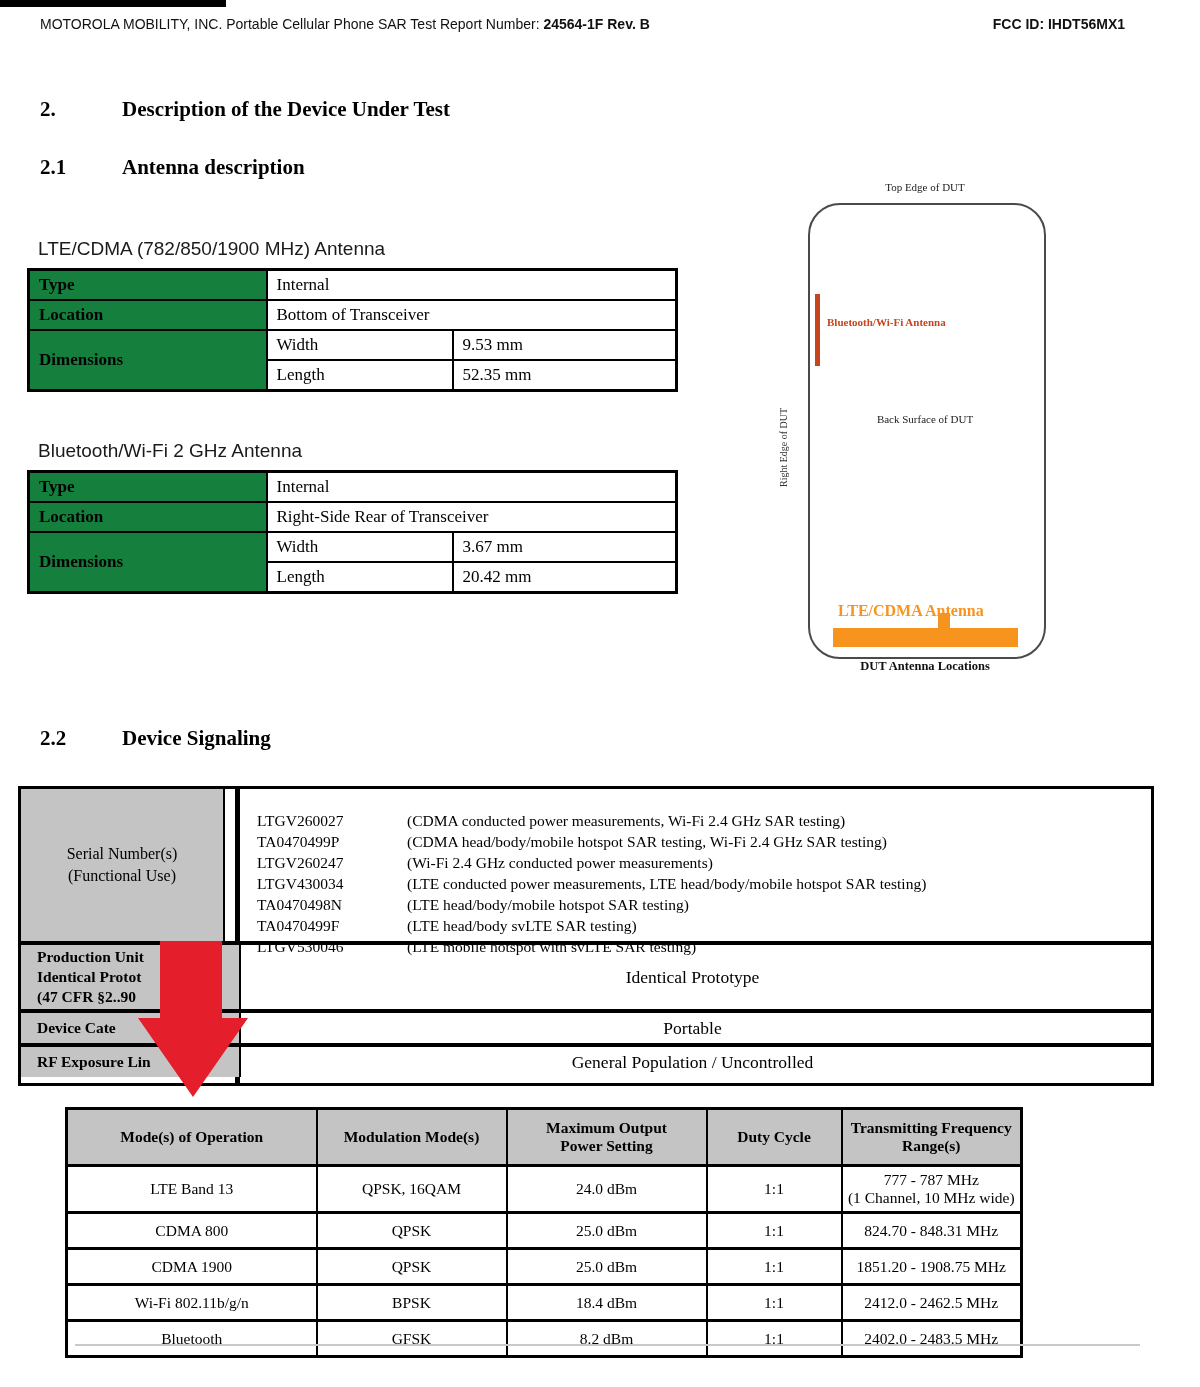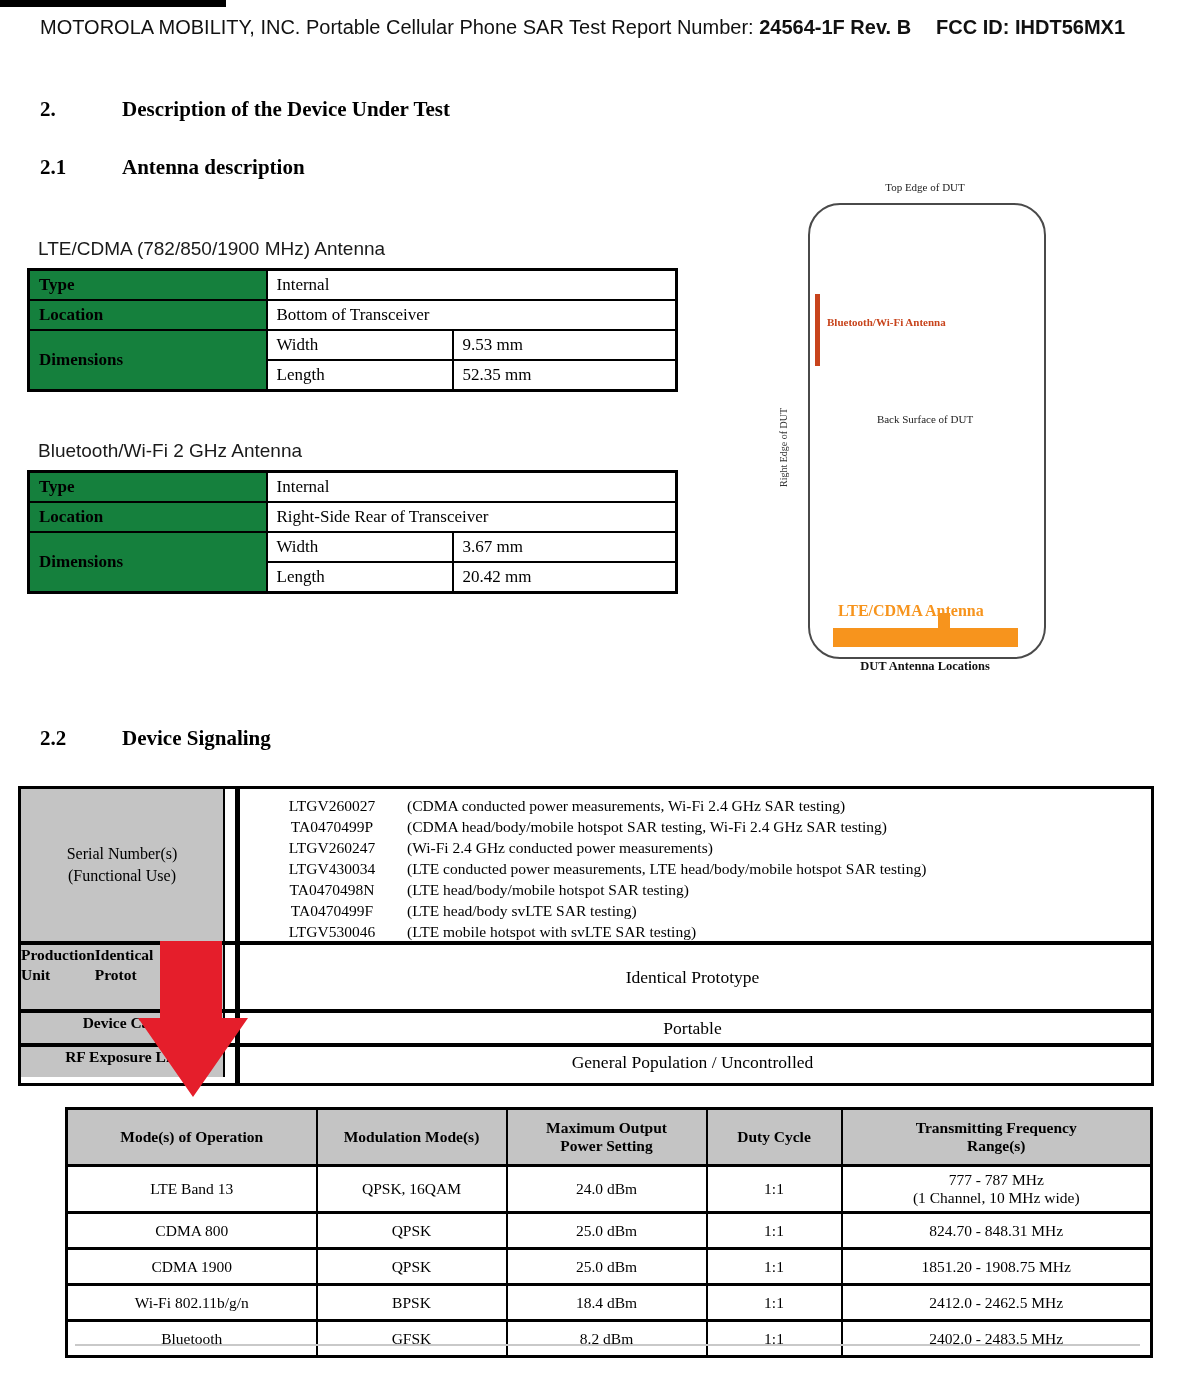--- a/index.html
+++ b/index.html
@@ -6,21 +6,21 @@
   .page{position:relative;width:1200px;height:1387px;background:#ffffff;overflow:hidden;
         font-family:"Liberation Serif",serif;color:#000;}
   .abs{position:absolute;}
   .sans{font-family:"Liberation Sans",sans-serif;}
   .serif{font-family:"Liberation Serif",serif;}
 
   
   .scan-strip{left:0;top:0;width:226px;height:7px;background:#000;}
 
   
-  .hdr{top:16px;left:40px;width:1120px;font-size:20px;color:#111;}
+  .hdr{top:16px;left:40px;width:1120px;font-size:14px;color:#111;}
   .hdr b{font-weight:bold;}
   .hdr-right{position:absolute;right:35px;top:0;font-weight:bold;}
 
   
   .sec{display:flex;font-weight:bold;font-size:21px;}
   .sec .num{width:82px;}
 
   
   .ant-title{font-family:Liberation Sans, sans-serif;font-size:19px;color:#1a1a1a;}
   table.ant{border-collapse:collapse;border:3px solid #000;table-layout:fixed;width:651px;}
@@ -38,28 +38,28 @@
   .lte-tab{left:938px;top:613px;width:12px;height:16px;background:#F7941D;}
   .lte-lbl{left:838px;top:602px;font-size:16px;font-weight:bold;color:#F7941D;}
 
   
   .sig{left:18px;top:786px;width:1130px;height:294px;border:3px solid #000;background:#fff;}
   .sig .gray{background:#C4C4C4;border-right:2px solid #000;}
   .sig-vline{position:absolute;left:214px;top:0;width:5px;height:100%;background:#000;}
   .sig-sep{position:absolute;left:0;width:100%;height:4px;background:#000;}
   .sig-serial-hdr{position:absolute;left:0;top:0;width:202px;height:152px;display:flex;flex-direction:column;
                   justify-content:center;align-items:center;font-weight:normal;font-size:16px;line-height:22px;}
-  .sig-serial-body{position:absolute;left:222px;top:0;width:900px;height:152px;padding-top:6px;font-size:15.5px;line-height:21px;text-align:center;}
+  .sig-serial-body{position:absolute;left:222px;top:0;width:900px;height:152px;padding-top:21px;font-size:15.5px;line-height:21px;}
   .sig-line{display:flex;}
   .sig-sn{width:150px;padding-left:14px;}
-  .sig-row-lbl{font-weight:bold;font-size:15.5px;line-height:20px;display:flex;justify-content:center;}
+  .sig-row-lbl{font-weight:bold;font-size:15.5px;line-height:20px;padding-left:16px;display:flex;flex-direction:column;justify-content:center;}
   .sig-row-val{position:absolute;left:219px;width:905px;display:flex;align-items:center;justify-content:center;font-size:17.5px;}
 
   
-  table.modes{border-collapse:collapse;border:3px solid #000;table-layout:fixed;width:1088px;}
+  table.modes{border-collapse:collapse;border:3px solid #000;table-layout:fixed;width:958px;}
   table.modes th,table.modes td{border:2px solid #000;text-align:center;vertical-align:middle;white-space:pre-line;}
   table.modes th{background:#C4C4C4;font-size:15.5px;font-weight:bold;height:52px;border-bottom-width:3px;}
   table.modes td{font-size:15.5px;height:31px;border-top-width:3px;border-bottom-width:3px;}
   table.modes tr.tall td{height:42px;}
 
   .faint-line{left:75px;top:1344px;width:1065px;height:2px;background:#C9C9C9;}
   .arrow-svg{left:130px;top:934px;}
 </style>
 </head>
 <body>

